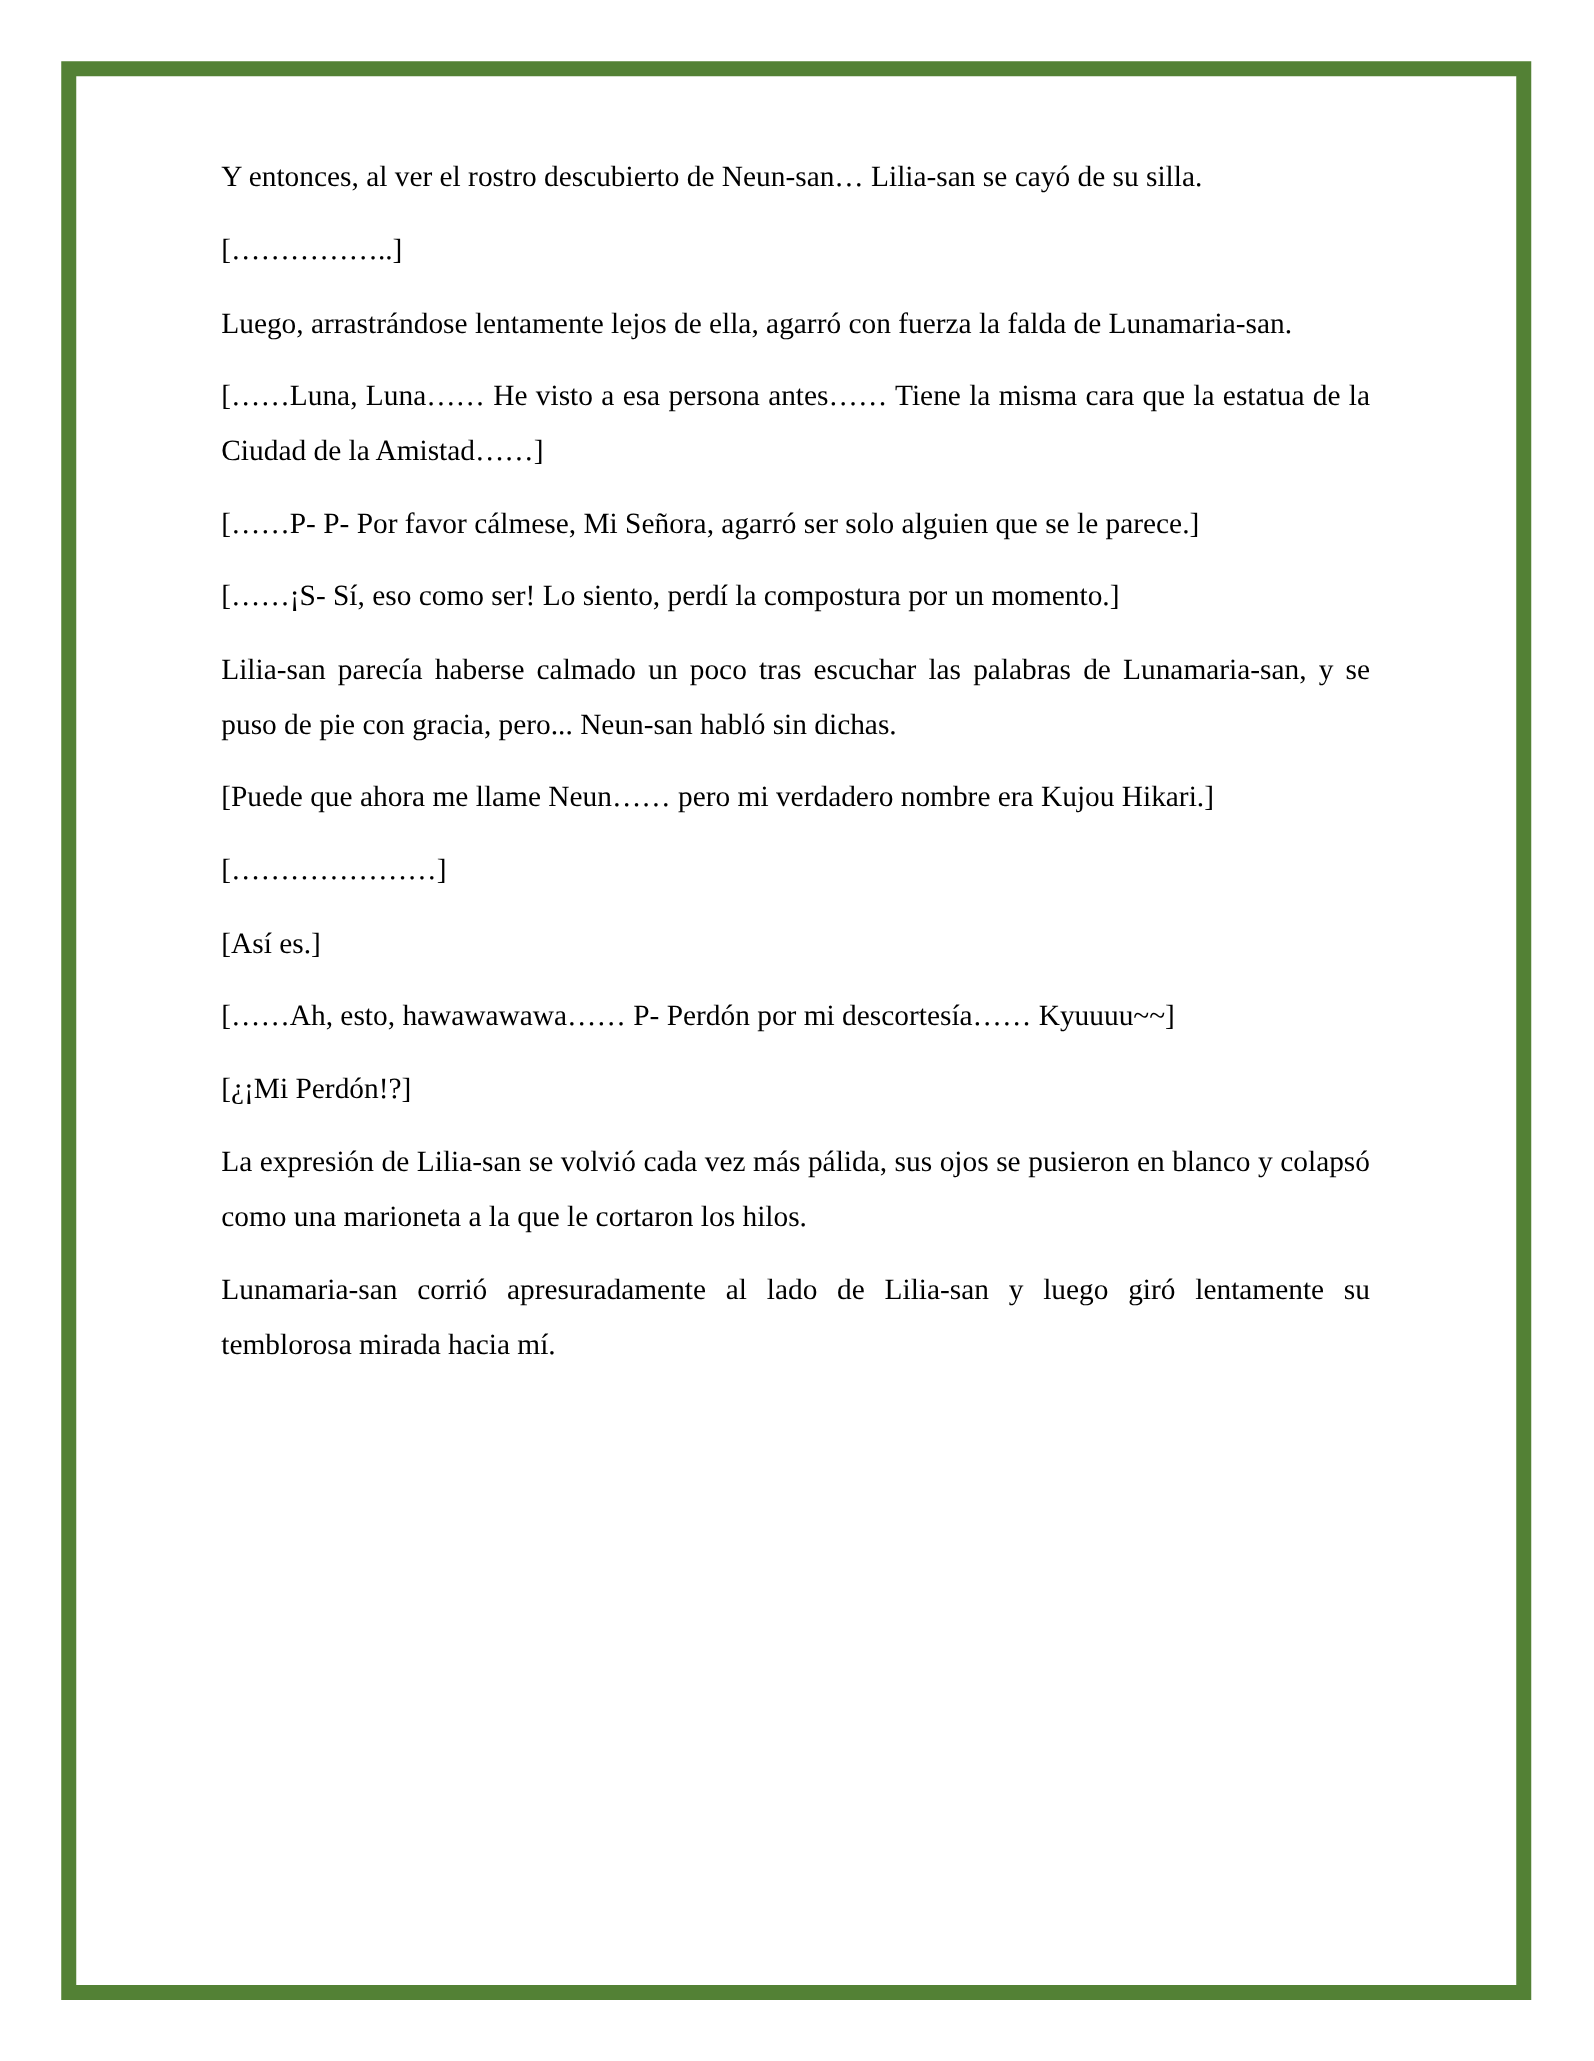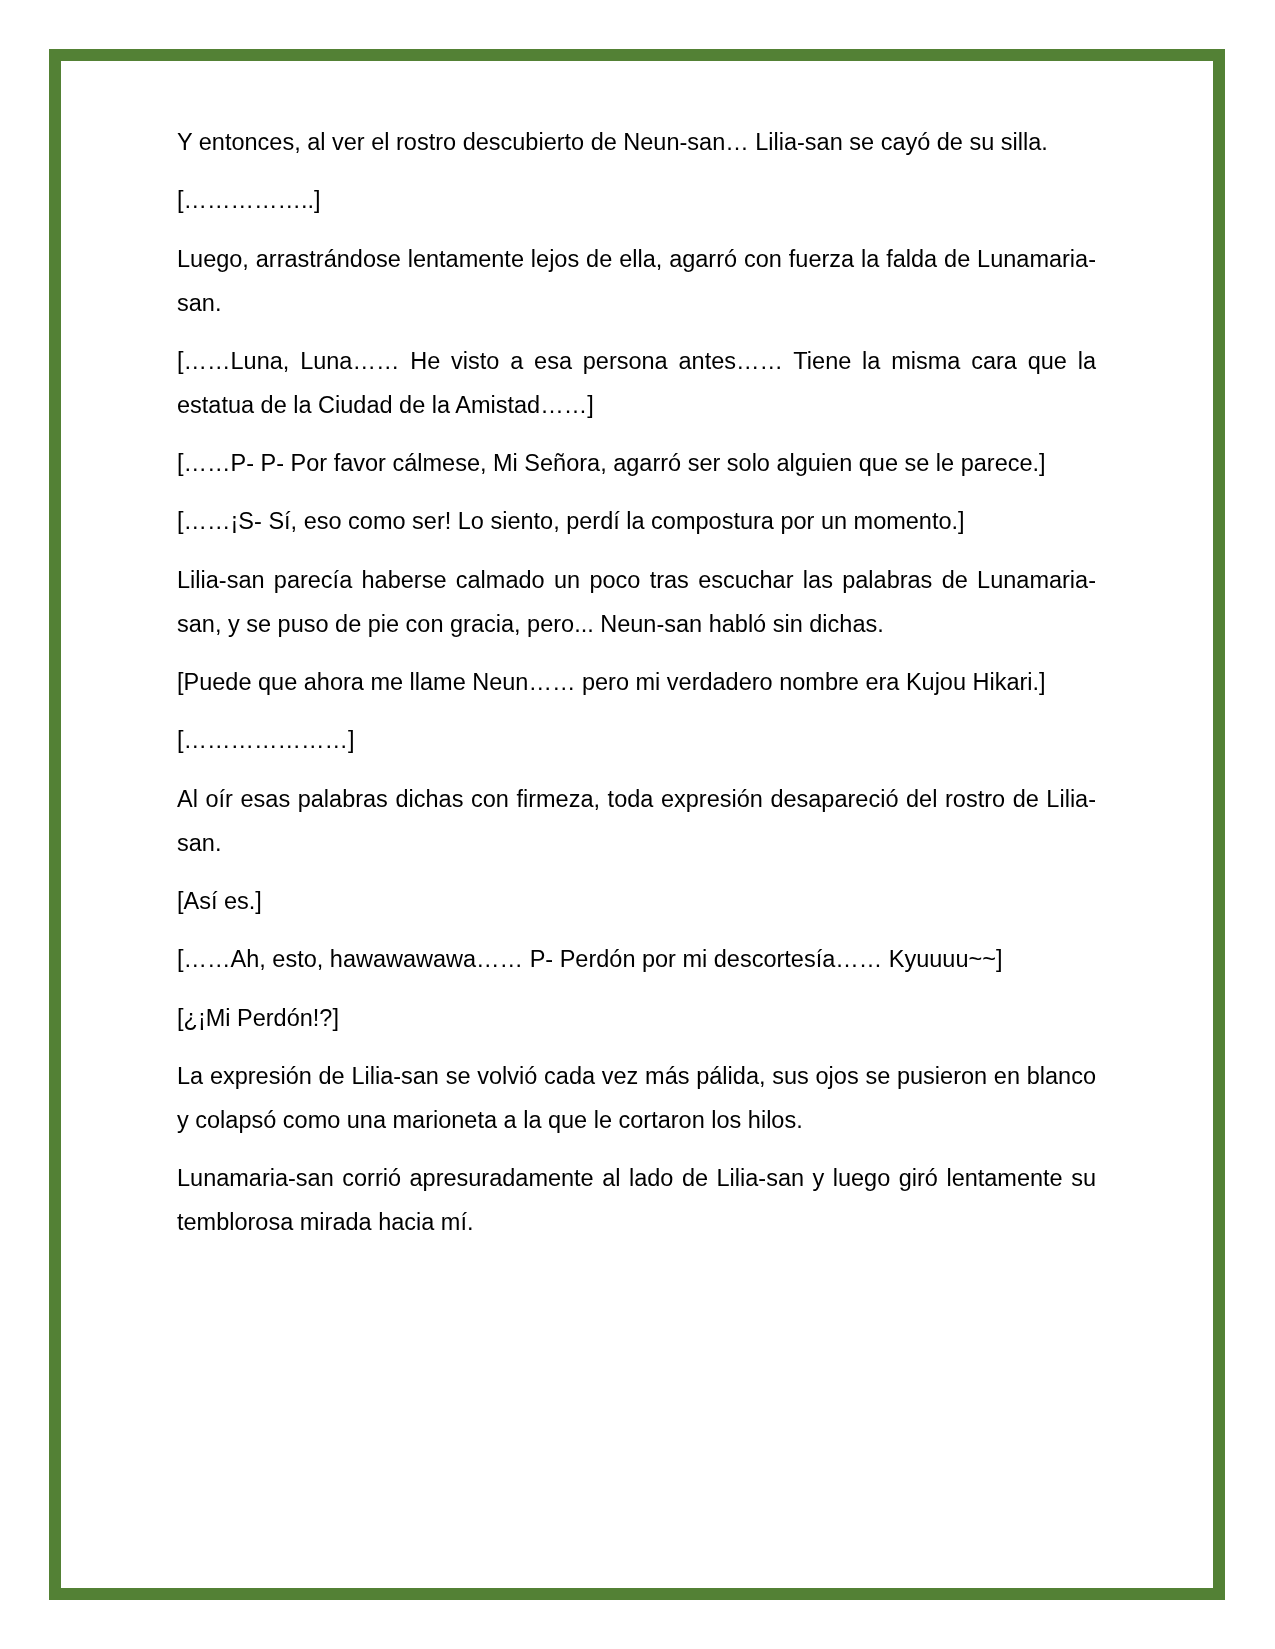--- a/index.html
+++ b/index.html
@@ -24,20 +24,21 @@
       border: 12px solid #538135;
     }
     .content {
       position: absolute;
       left: 177px;
       top: 120px;
       width: 919px;
       color: #000000;
       font-size: 23.5px;
       line-height: 44px;
+      font-family: Liberation Serif, serif;
     }
     .content p {
       margin: 0 0 14.3px 0;
       text-align: justify;
     }
   </style>
 </head>
 <body>
 
 <div class="page-border" style="border-color: rgb(83, 129, 53);"></div>
@@ -45,19 +46,18 @@
 <div class="content">
   <p>Y entonces, al ver el rostro descubierto de Neun-san… Lilia-san se cayó de su silla.</p>
   <p>[……………..]</p>
   <p>Luego, arrastrándose lentamente lejos de ella, agarró con fuerza la falda de Lunamaria-san.</p>
   <p>[……Luna, Luna…… He visto a esa persona antes…… Tiene la misma cara que la estatua de la Ciudad de la Amistad……]</p>
   <p>[……P- P- Por favor cálmese, Mi Señora, agarró ser solo alguien que se le parece.]</p>
   <p>[……¡S- Sí, eso como ser! Lo siento, perdí la compostura por un momento.]</p>
   <p>Lilia-san parecía haberse calmado un poco tras escuchar las palabras de Lunamaria-san, y se puso de pie con gracia, pero... Neun-san habló sin dichas.</p>
   <p>[Puede que ahora me llame Neun…… pero mi verdadero nombre era Kujou Hikari.]</p>
   <p>[…………………]</p>
-  <p>Al oír esas palabras dichas con firmeza, toda expresión desapareció del rostro de Lilia-san.</p>
   <p>[Así es.]</p>
   <p>[……Ah, esto, hawawawawa…… P- Perdón por mi descortesía…… Kyuuuu~~]</p>
   <p>[¿¡Mi Perdón!?]</p>
   <p>La expresión de Lilia-san se volvió cada vez más pálida, sus ojos se pusieron en blanco y colapsó como una marioneta a la que le cortaron los hilos.</p>
   <p>Lunamaria-san corrió apresuradamente al lado de Lilia-san y luego giró lentamente su temblorosa mirada hacia mí.</p>
 </div>
 
 </body></html>

